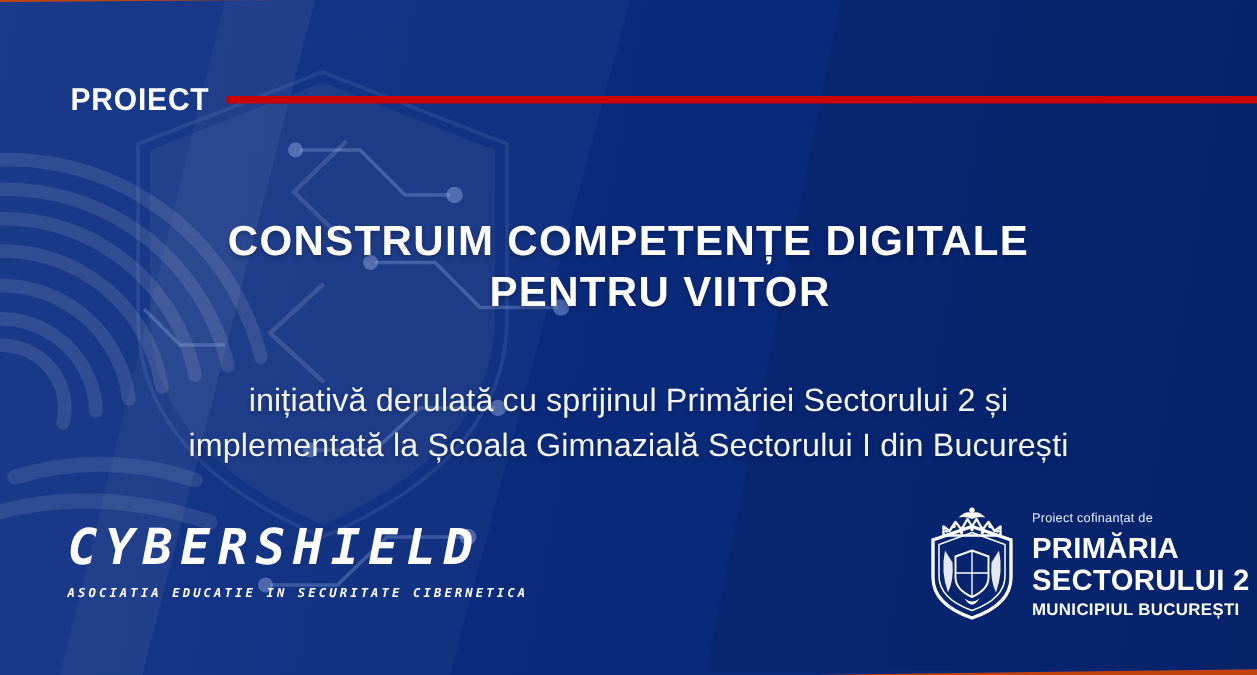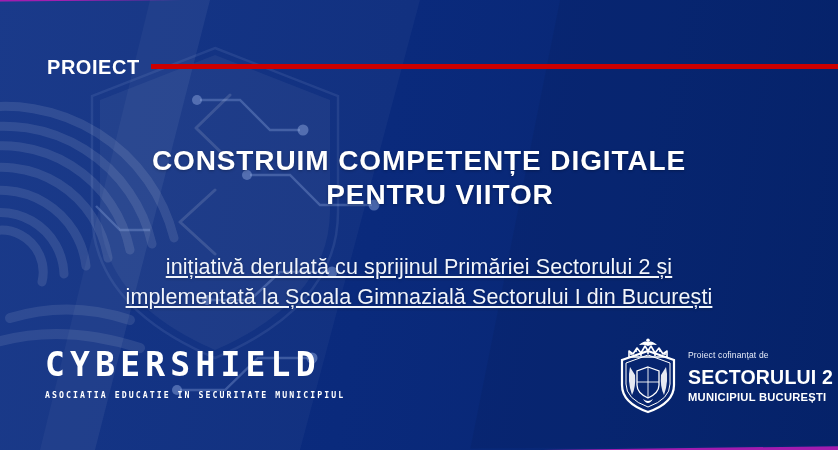--- a/index.html
+++ b/index.html
@@ -9,21 +9,21 @@
   }
   body {
     font-family: "Liberation Sans", sans-serif;
   }
 
   .banner {
     position: relative;
     width: 838px;
     height: 450px;
     overflow: hidden;
-    background: #a21caf;
+    background: #c2410c;
   }
 
   
   .navy-panel {
     position: absolute;
     left: -10px;
     top: -6px;
     width: 858px;
     height: 466px;
     background: linear-gradient(100deg, #0d2f84 0%, #0a2a7c 45%, #06246f 100%);
@@ -88,30 +88,30 @@
     left: 0;
     right: 0;
     top: 230px;
     text-align: center;
     color: #f2f5fb;
     font-size: 21.5px;
     font-weight: 400;
     line-height: 1.42;
     letter-spacing: 0.1px;
     text-shadow: 0 1px 3px rgba(0,0,0,0.25);
-    text-decoration: underline;
   }
   .subtitle .l2 { display: block; }
 
   
   .cybershield {
     position: absolute;
     left: 45px;
     top: 348px;
     width: 300px;
+    font-style: italic;
   }
   .cybershield-word {
     color: #ffffff;
     font-size: 33px;
     font-weight: bold;
     letter-spacing: 5.2px;
     line-height: 1;
     white-space: nowrap;
     font-family: "DejaVu Sans Mono", monospace;
   }
@@ -247,21 +247,21 @@
     <span class="l2">PENTRU VIITOR</span>
   </h1>
 
   <p class="subtitle">
     <span class="l1">inițiativă derulată cu sprijinul Primăriei Sectorului 2 și</span>
     <span class="l2">implementată la Școala Gimnazială Sectorului I din București</span>
   </p>
 
   <div class="cybershield">
     <div class="cybershield-word">CYBERSHIELD</div>
-    <div class="cybershield-tag">ASOCIATIA EDUCATIE IN SECURITATE MUNICIPIUL</div>
+    <div class="cybershield-tag">ASOCIATIA EDUCATIE IN SECURITATE CIBERNETICA</div>
   </div>
 
   <div class="primaria">
 
     <svg class="crest" viewBox="0 0 62 78" xmlns="http://www.w3.org/2000/svg">
 
       <path d="M31 14 L57 23 L57 48 Q57 66 31 75 Q5 66 5 48 L5 23 Z" fill="none" stroke="#ffffff" stroke-width="2.2"></path>
       <path d="M31 18 L53 26 L53 47 Q53 62 31 70 Q9 62 9 47 L9 26 Z" fill="none" stroke="#ffffff" stroke-width="1"></path>
 
       <path d="M12 20 L12 14 L16 17 L20 11 L24 16 L28 9 L31 14 L34 9 L38 16 L42 11 L46 17 L50 14 L50 20 Z" fill="none" stroke="#ffffff" stroke-width="1.6" stroke-linejoin="round"></path>
@@ -283,18 +283,19 @@
 
       <path d="M31 30 L42 34 L42 48 Q42 56 31 61 Q20 56 20 48 L20 34 Z" fill="none" stroke="#ffffff" stroke-width="1.3"></path>
       <line x1="31" y1="30" x2="31" y2="61" stroke="#ffffff" stroke-width="0.9"></line>
       <line x1="20" y1="45" x2="42" y2="45" stroke="#ffffff" stroke-width="0.9"></line>
 
       <path d="M26 62 Q31 70 36 62 Q31 66 26 62 Z" fill="#ffffff"></path>
     </svg>
 
     <div class="primaria-text">
       <div class="primaria-kicker">Proiect cofinanțat de</div>
+      <div class="primaria-line1">PRIMĂRIA</div>
       <div class="primaria-line2">SECTORULUI 2</div>
       <div class="primaria-line3">MUNICIPIUL BUCUREȘTI</div>
     </div>
   </div>
 
 </div>
 
 </body></html>

